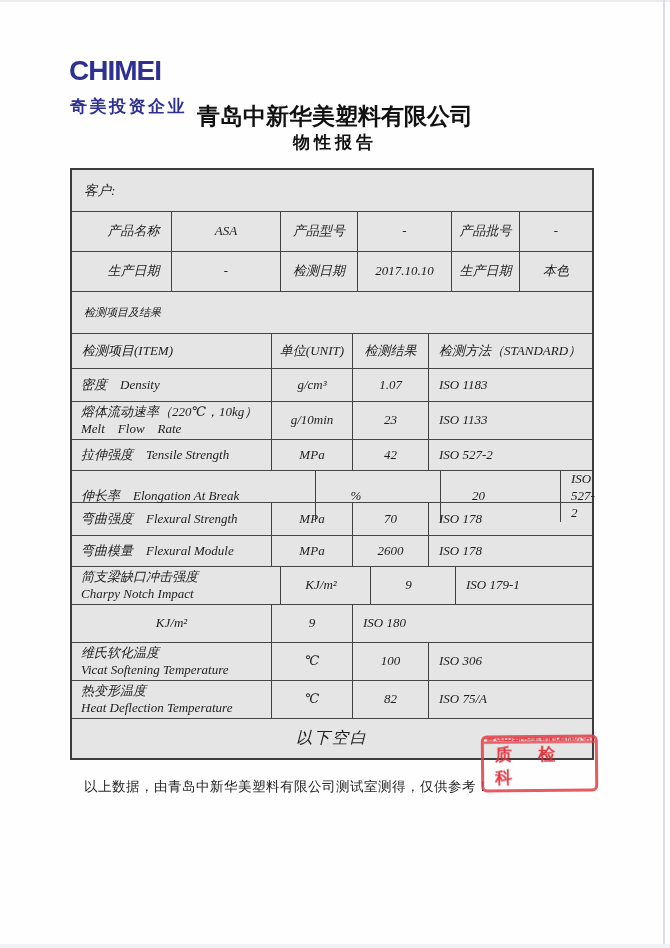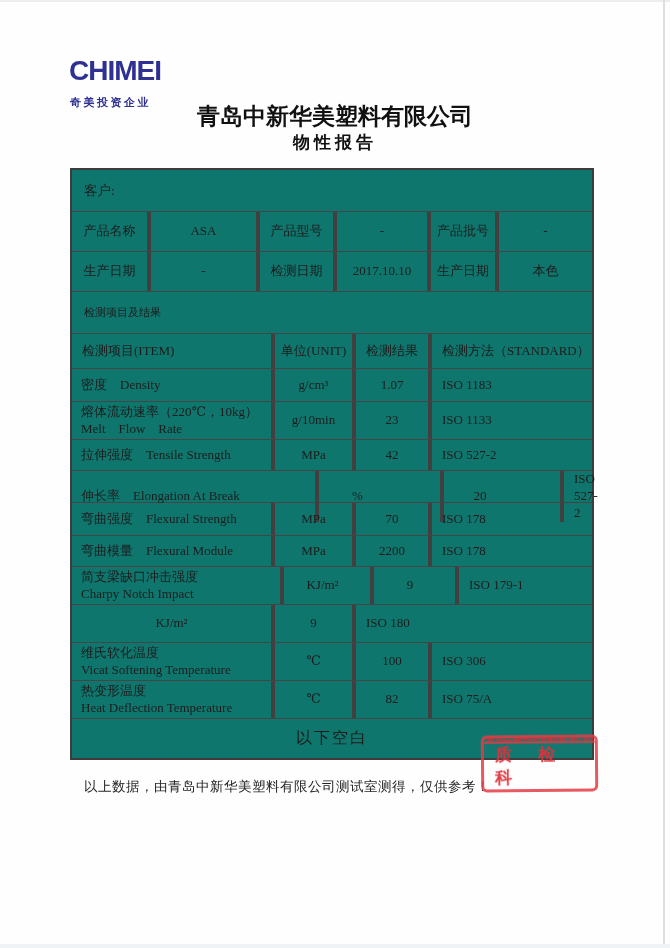--- a/index.html
+++ b/index.html
@@ -19,47 +19,48 @@
 
   
   .logo {
     position:absolute; left:69px; top:55px;
     font-family:"Liberation Sans","DejaVu Sans",sans-serif;
     font-size:28px; font-weight:800; letter-spacing:-1px;
     color:#2e3192;
   }
   .logo-sub {
     position:absolute; left:70px; top:95px;
-    font-size:11px; font-weight:bold; letter-spacing:2.5px;
+    font-size:17px; font-weight:bold; letter-spacing:2.5px;
     color:#2e3192;
   }
   .title-company {
     position:absolute; left:0; top:101px; width:670px;
     text-align:center; font-size:23px; font-weight:bold; color:#111;
   }
   .title-report {
     position:absolute; left:0; top:131px; width:670px;
     text-align:center; font-size:17px; font-weight:bold; color:#111;
     letter-spacing:4px;
   }
 
   
   .report-table {
     position:absolute; left:70px; top:168px; width:524px;
     border:2px solid #3c3c3c;
-    background:#0f766e;
+    background:#e5e5e5;
+    font-style:italic;
   }
   .trow { border-top:1px solid #454545; }
   .trow:first-child { border-top:none; }
   .row-full { display:flex; align-items:center; }
-  .row-info { display:grid; grid-template-columns:75px 109px 77px 94px 68px 1fr; }
+  .row-info { display:grid; grid-template-columns:75px 109px 77px 94px 68px 1fr;padding-left:24px; }
   .row-main { display:grid; grid-template-columns:199px 81px 76px 1fr; }
   .c {
     display:flex; align-items:center; justify-content:center;
-    border-left:4px solid #404040;
+    border-left:1px solid #404040;
     font-size:13px; line-height:1.3; text-align:center;
   }
   .c:first-child { border-left:none; }
   .c.left { justify-content:flex-start; text-align:left; padding-left:10px; }
   .c.item {
     flex-direction:column; align-items:flex-start; justify-content:center;
     padding-left:9px; text-align:left;
   }
   .c.item .l2:empty { display:none; }
   .cust { font-size:13.5px; padding-left:12px; }
@@ -187,21 +188,21 @@
     <div class="c">MPa</div>
     <div class="c">70</div>
     <div class="c left">ISO 178</div>
   </div>
 
   <div class="trow row-main" style="height:31px;">
     <div class="c item">
         <span class="l1">弯曲模量　Flexural Module</span>
       </div>
     <div class="c">MPa</div>
-    <div class="c">2200</div>
+    <div class="c">2600</div>
     <div class="c left">ISO 178</div>
   </div>
 
   <div class="trow row-main" style="height:38px;gap:9px;">
     <div class="c item">
         <span class="l1">简支梁缺口冲击强度</span>
         <span class="l2">Charpy Notch Impact</span>
       </div>
     <div class="c">KJ/m²</div>
     <div class="c">9</div>

